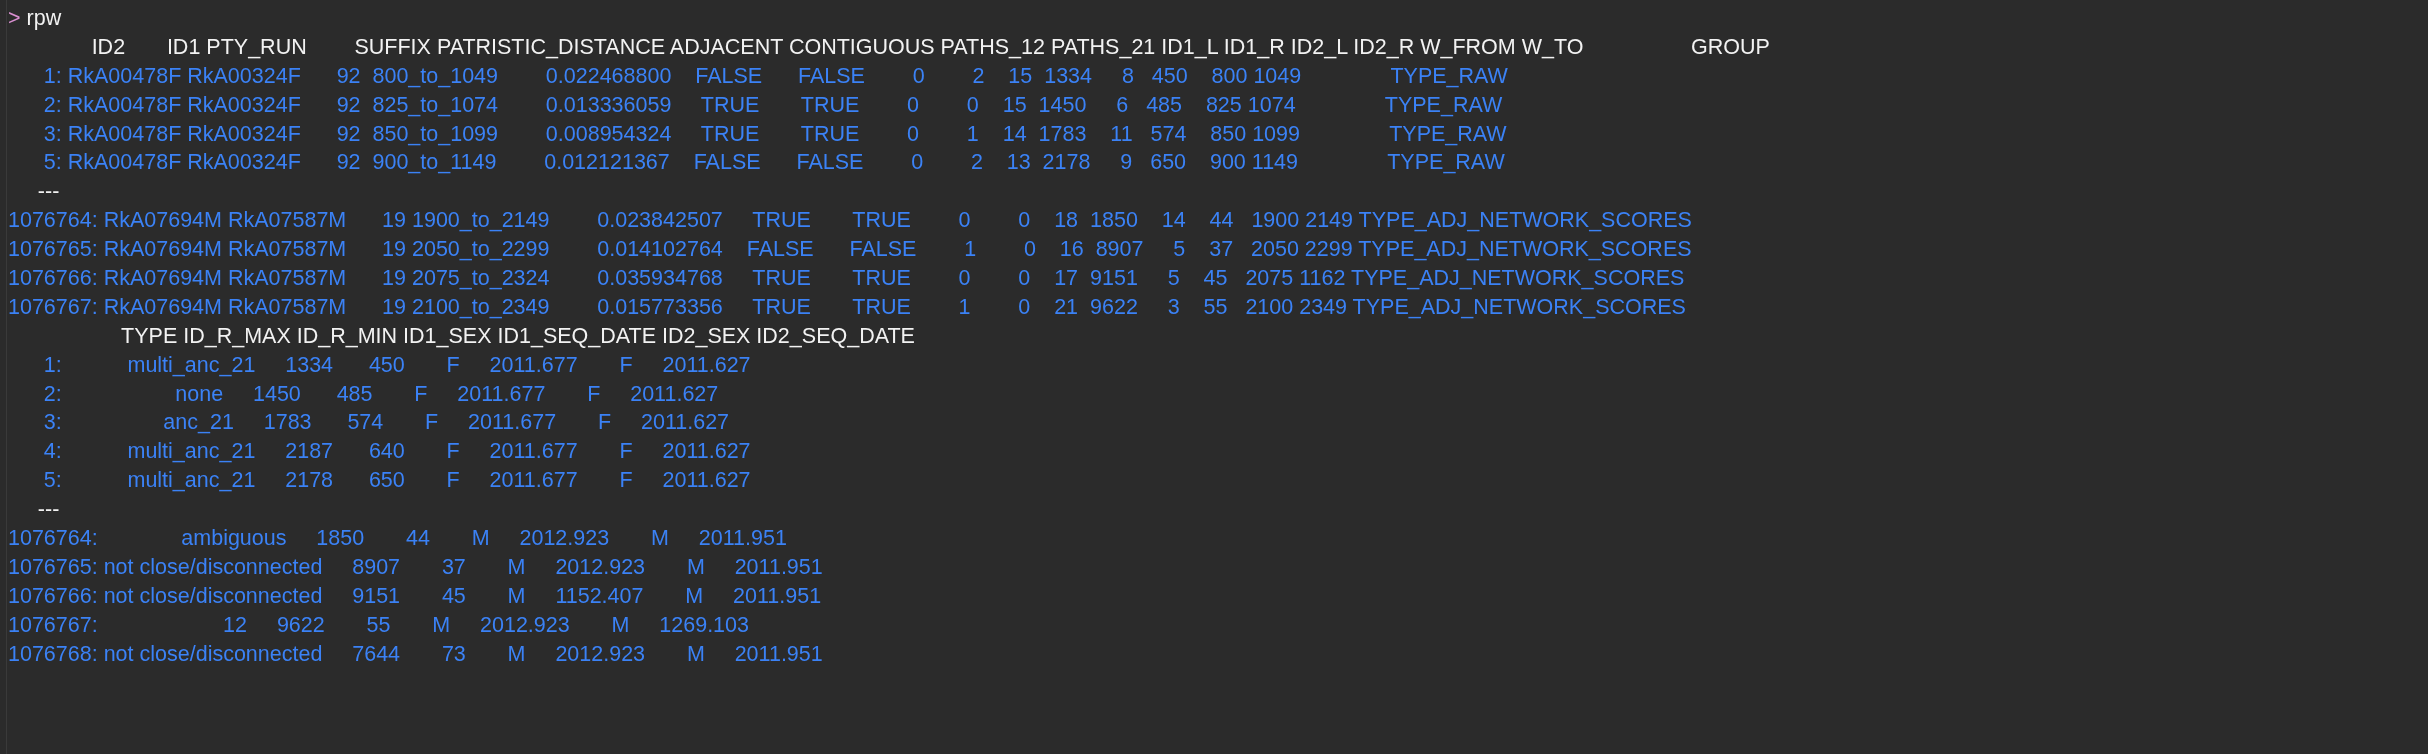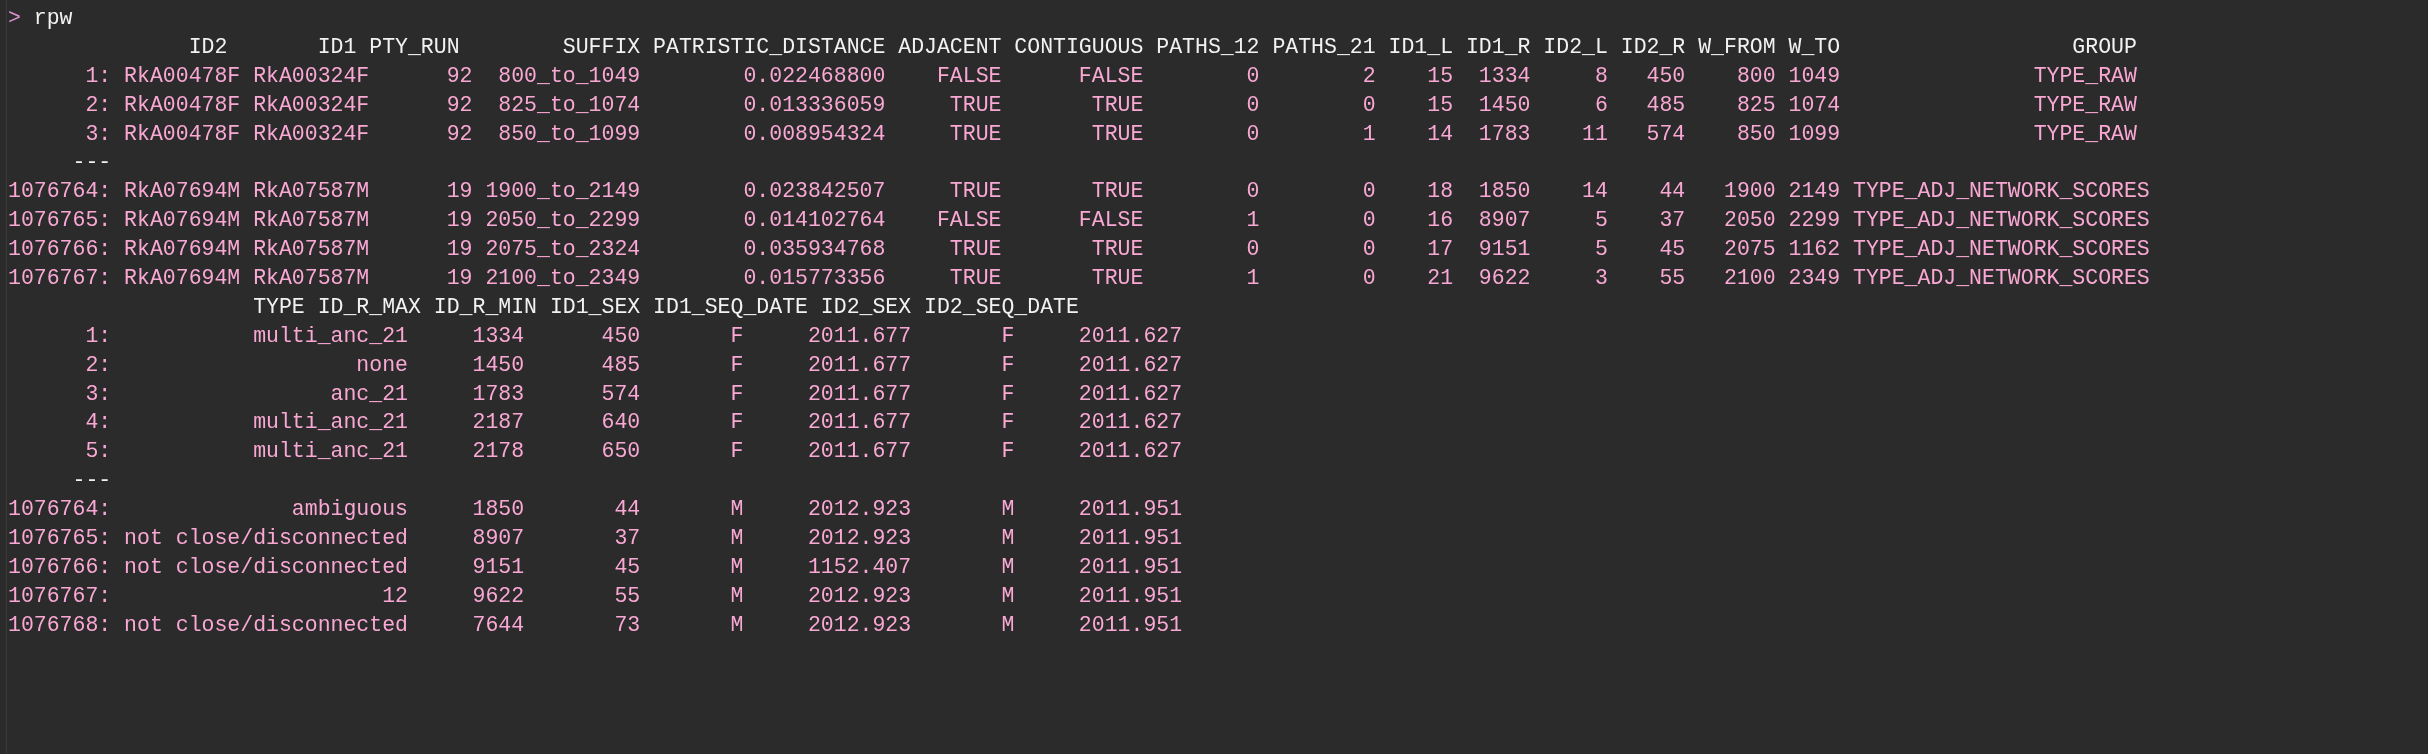--- a/index.html
+++ b/index.html
@@ -12,21 +12,21 @@
     height: 754px;
     overflow: hidden;
     font-family: "DejaVu Sans Mono", "Liberation Mono", monospace;
   }
   #terminal {
     position: relative;
     width: 2428px;
     height: 754px;
     background: #2b2b2b;
     color: #f2f2f2;
-    font-family: Liberation Mono, monospace;
+    font-family: Liberation Sans, sans-serif;
     font-size: 21.5px;
     line-height: 28.9px;
     letter-spacing: 0px;
     padding: 4px 0 0 8px;
     box-sizing: border-box;
     -webkit-font-smoothing: antialiased;
   }
   
   #left-gutter {
     position: absolute;
@@ -39,45 +39,46 @@
     white-space: pre;
     margin: 0;
     height: 28.9px;
   }
   .prompt-sym {
     color: #d98fd0;
   }
   .cmd { color: #f2f2f2; }
   .hdr { color: #f2f2f2; }
   .sep { color: #f2f2f2; }
-  .row { color: #f9a8d4; }
+  .row { color: #3b82f6; }
 </style>
 </head>
 <body>
 
 <div id="terminal">
   <div id="left-gutter"></div>
 
   <div class="line"><span class="prompt-sym">&gt;</span><span class="cmd"> </span><span class="cmd">rpw</span></div>
 
   <div class="line hdr">              ID2       ID1 PTY_RUN        SUFFIX PATRISTIC_DISTANCE ADJACENT CONTIGUOUS PATHS_12 PATHS_21 ID1_L ID1_R ID2_L ID2_R W_FROM W_TO                  GROUP</div>
   <div class="line row">      1: RkA00478F RkA00324F      92  800_to_1049        0.022468800    FALSE      FALSE        0        2    15  1334     8   450    800 1049               TYPE_RAW</div>
   <div class="line row">      2: RkA00478F RkA00324F      92  825_to_1074        0.013336059     TRUE       TRUE        0        0    15  1450     6   485    825 1074               TYPE_RAW</div>
   <div class="line row">      3: RkA00478F RkA00324F      92  850_to_1099        0.008954324     TRUE       TRUE        0        1    14  1783    11   574    850 1099               TYPE_RAW</div>
+  <div class="line row">      5: RkA00478F RkA00324F      92  900_to_1149        0.012121367    FALSE      FALSE        0        2    13  2178     9   650    900 1149               TYPE_RAW</div>
   <div class="line sep">     ---</div>
   <div class="line row">1076764: RkA07694M RkA07587M      19 1900_to_2149        0.023842507     TRUE       TRUE        0        0    18  1850    14    44   1900 2149 TYPE_ADJ_NETWORK_SCORES</div>
   <div class="line row">1076765: RkA07694M RkA07587M      19 2050_to_2299        0.014102764    FALSE      FALSE        1        0    16  8907     5    37   2050 2299 TYPE_ADJ_NETWORK_SCORES</div>
   <div class="line row">1076766: RkA07694M RkA07587M      19 2075_to_2324        0.035934768     TRUE       TRUE        0        0    17  9151     5    45   2075 1162 TYPE_ADJ_NETWORK_SCORES</div>
   <div class="line row">1076767: RkA07694M RkA07587M      19 2100_to_2349        0.015773356     TRUE       TRUE        1        0    21  9622     3    55   2100 2349 TYPE_ADJ_NETWORK_SCORES</div>
 
   <div class="line hdr">                   TYPE ID_R_MAX ID_R_MIN ID1_SEX ID1_SEQ_DATE ID2_SEX ID2_SEQ_DATE</div>
   <div class="line row">      1:           multi_anc_21     1334      450       F     2011.677       F     2011.627</div>
   <div class="line row">      2:                   none     1450      485       F     2011.677       F     2011.627</div>
   <div class="line row">      3:                 anc_21     1783      574       F     2011.677       F     2011.627</div>
   <div class="line row">      4:           multi_anc_21     2187      640       F     2011.677       F     2011.627</div>
   <div class="line row">      5:           multi_anc_21     2178      650       F     2011.677       F     2011.627</div>
   <div class="line sep">     ---</div>
   <div class="line row">1076764:              ambiguous     1850       44       M     2012.923       M     2011.951</div>
   <div class="line row">1076765: not close/disconnected     8907       37       M     2012.923       M     2011.951</div>
   <div class="line row">1076766: not close/disconnected     9151       45       M     1152.407       M     2011.951</div>
-  <div class="line row">1076767:                     12     9622       55       M     2012.923       M     2011.951</div>
+  <div class="line row">1076767:                     12     9622       55       M     2012.923       M     1269.103</div>
   <div class="line row">1076768: not close/disconnected     7644       73       M     2012.923       M     2011.951</div>
 </div>
 
 </body></html>

